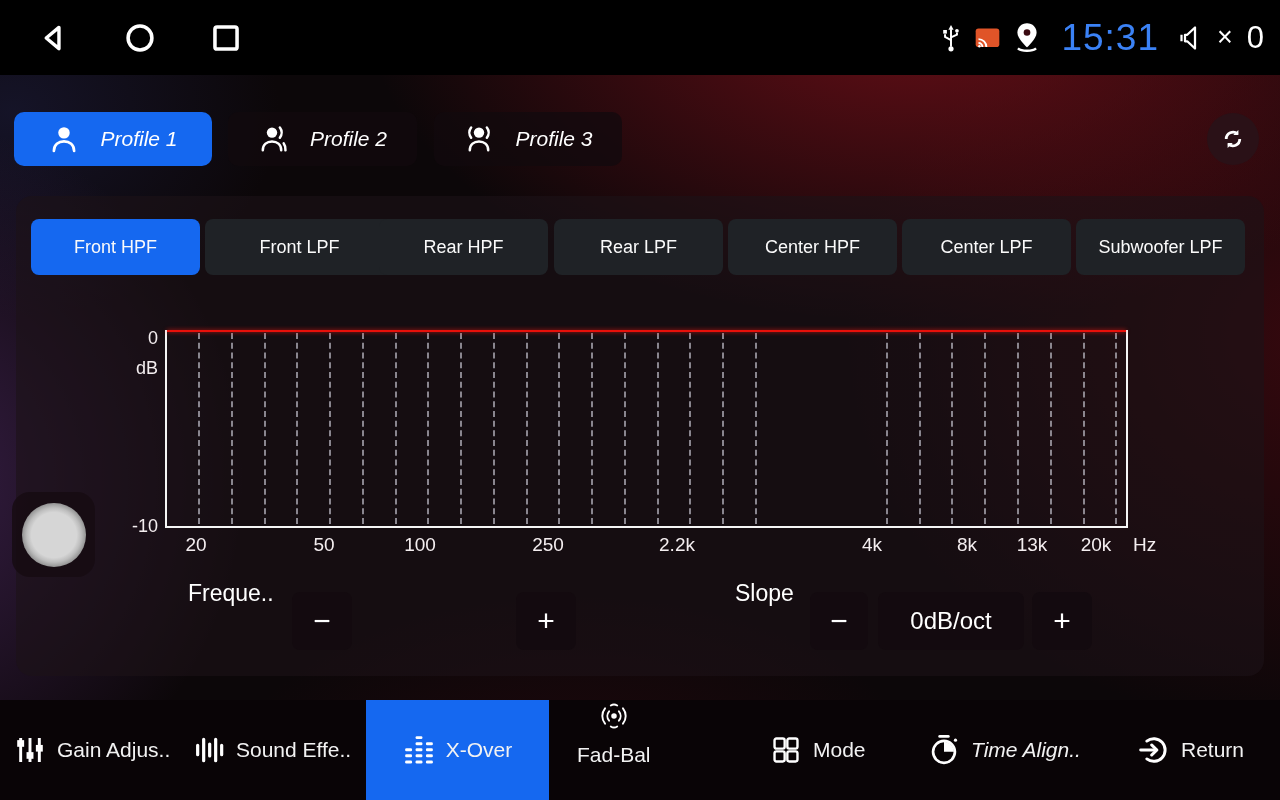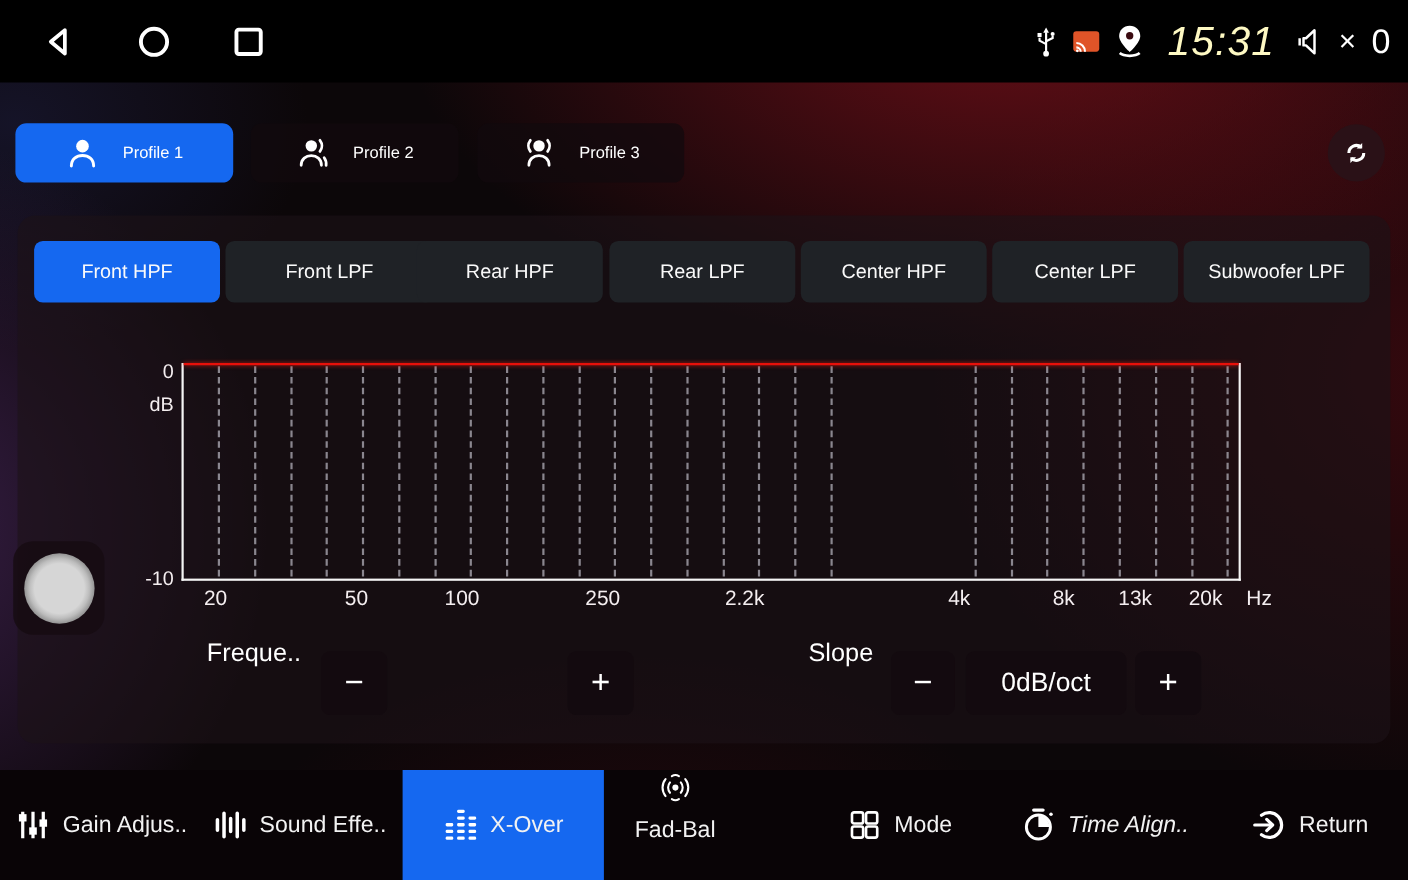--- a/index.html
+++ b/index.html
@@ -15,27 +15,27 @@
       #0c0709;
   }
   svg { display:block; }
   
   .status-bar { position:absolute; left:0; top:0; width:1280px; height:75px; background:#000; }
   .nav-left { position:absolute; left:36px; top:0; height:75px; display:flex; align-items:center; gap:50px; }
   .nav-btn  { width:36px; height:36px; display:flex; align-items:center; justify-content:center; }
   .nav-btn svg { width:34px; height:34px; }
   .status-right { position:absolute; right:16px; top:0; height:75px; display:flex; align-items:center; gap:10px; }
   .sicon { display:flex; align-items:center; justify-content:center; }
-  .time { font-size:37px; letter-spacing:1px; color:#fef9c3; margin:0 6px 0 8px;font-style:italic; }
+  .time { font-size:37px; letter-spacing:1px; color:#3b82f6; margin:0 6px 0 8px; }
   .vol-times { font-size:27px; color:#fff; margin-left:2px; }
   .vol-zero  { font-size:31px; color:#fff; margin-left:4px; }
   
   .profile-tab { position:absolute; top:112px; height:54px; border-radius:10px;
     display:flex; align-items:center; justify-content:center; gap:20px;
-    background:rgba(17,9,13,.75); font-size:15px; color:#fff; cursor:pointer; }
+    background:rgba(17,9,13,.75); font-size:21px; color:#fff; cursor:pointer;font-style:italic; }
   .profile-tab.active { background:#1568f0; }
   .profile-tab .picon svg { width:32px; height:32px; }
   .refresh-btn { position:absolute; left:1207px; top:113px; width:52px; height:52px; border-radius:50%;
     background:#2a1117; display:flex; align-items:center; justify-content:center; cursor:pointer; }
   .refresh-btn svg { width:28px; height:28px; }
   
   .main-panel { position:absolute; left:16px; top:196px; width:1248px; height:480px;
     border-radius:16px; background:rgba(28,18,24,.6); }
   .filter-tab { position:absolute; top:23px; height:56px; width:169px; border-radius:8px;
     background:#1f2226; display:flex; align-items:center; justify-content:center;

